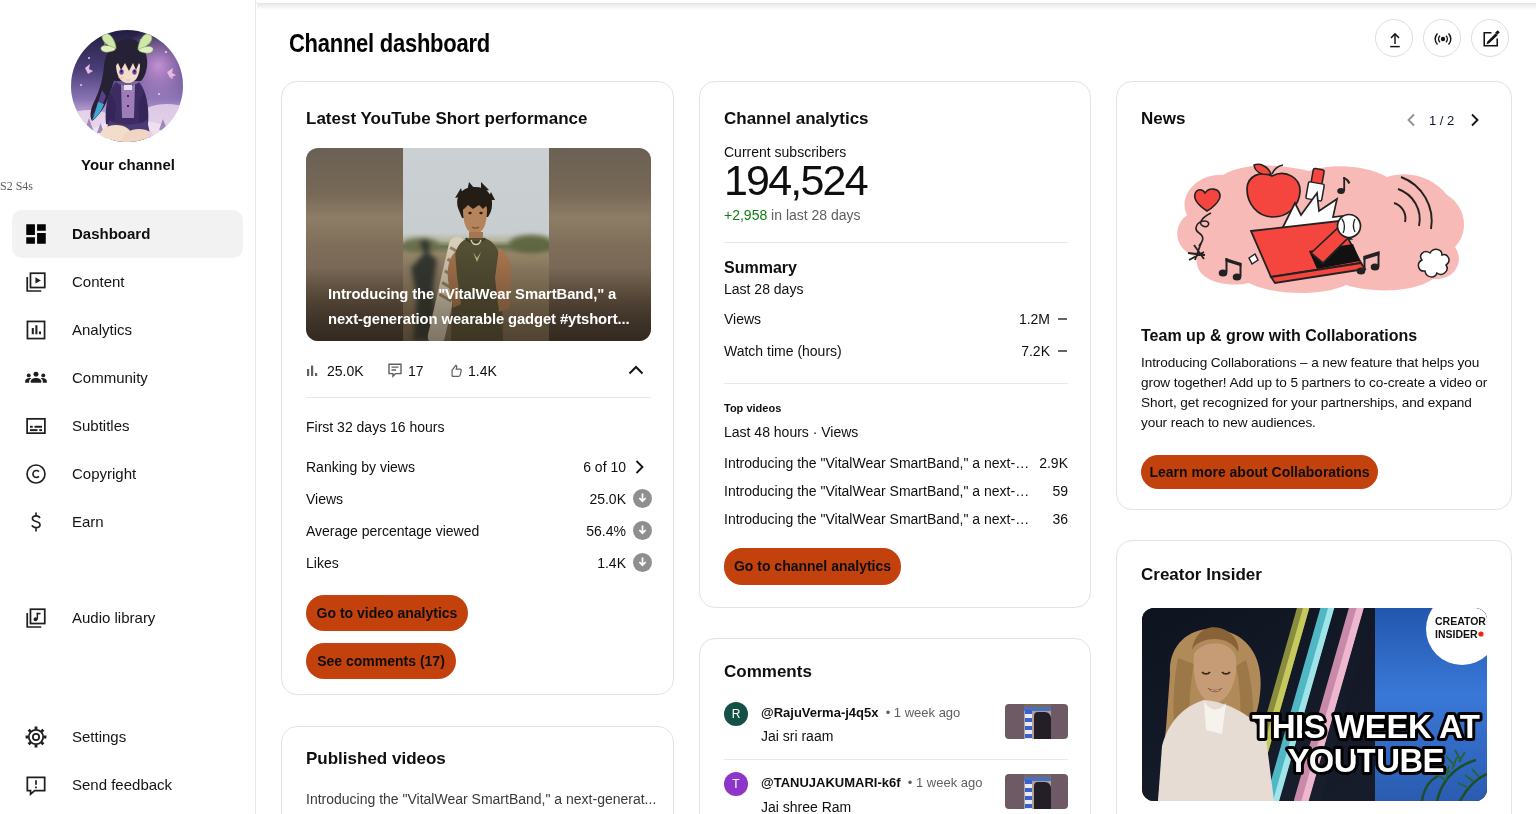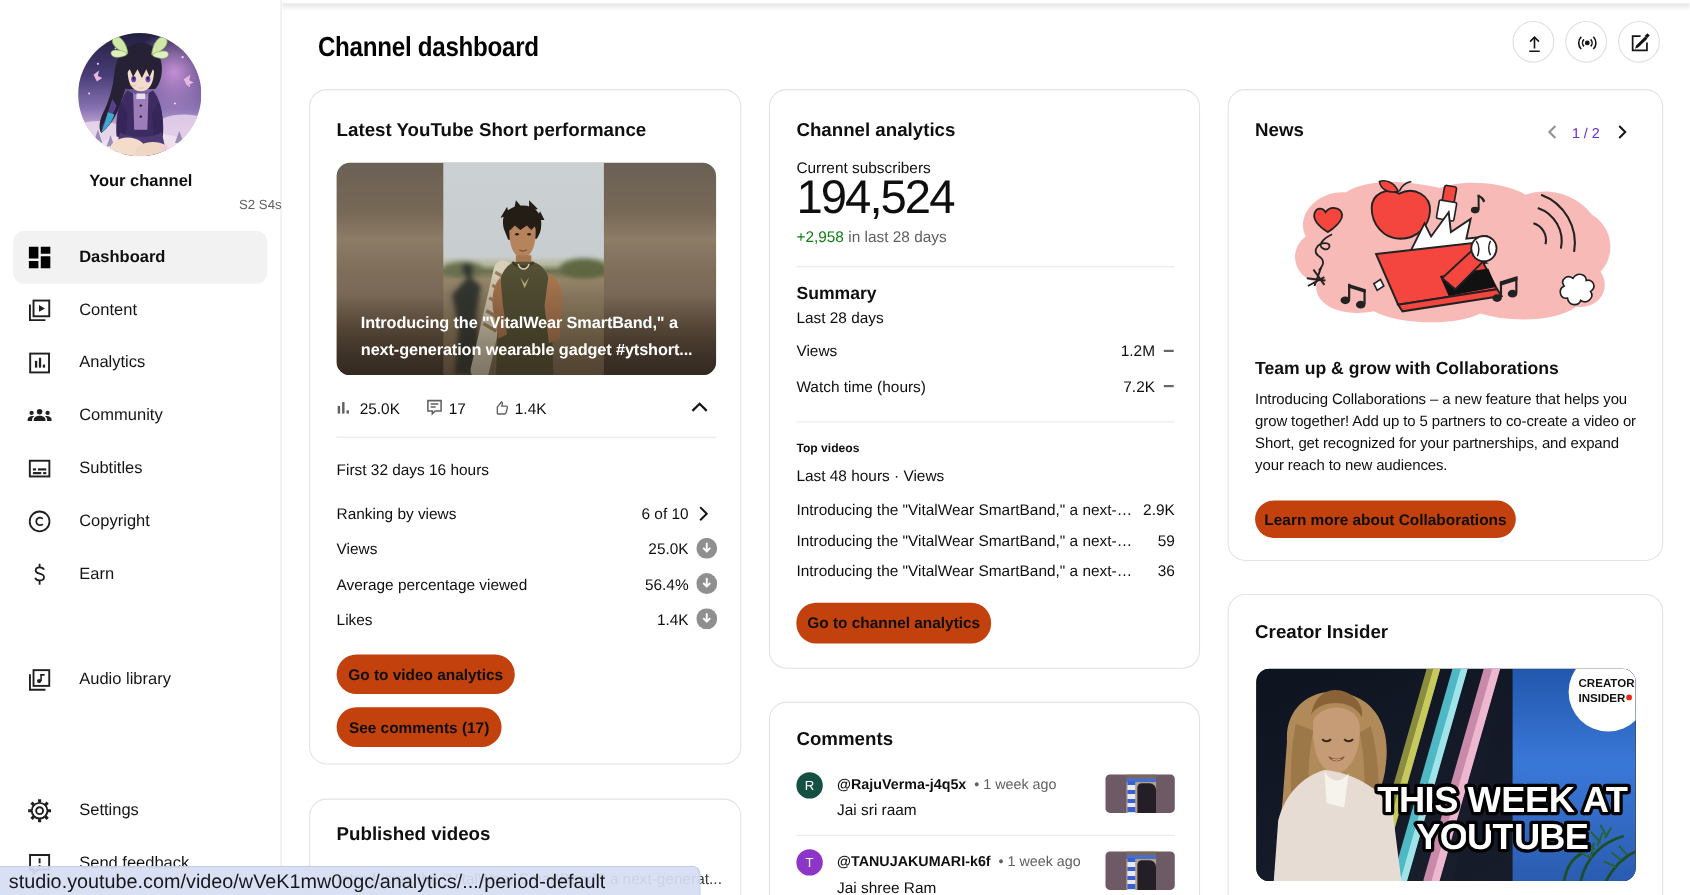--- a/index.html
+++ b/index.html
@@ -7,22 +7,22 @@
   font-family:"Liberation Sans", sans-serif; color:#0f0f0f; }
 #page { position:relative; width:1536px; height:814px; }
 
 
 #sidebar { position:absolute; left:0; top:0; width:256px; height:814px;
   border-right:1px solid #e8e8e8; background:#fff; z-index:5; }
 #avatar { position:absolute; left:71px; top:30px; width:112px; height:112px;
   border-radius:50%; overflow:hidden; }
 #chname { position:absolute; left:0; top:156px; width:256px; text-align:center;
   font-size:15px; font-weight:700; color:#0f0f0f; }
-#chhandle { position:absolute; left:0; top:179px; width:256px; text-align:right;
-  font-size:12px; color:#606060; }
+#chhandle { position:absolute; left:0; top:179px; width:256px; text-align:left;
+  font-size:12px; color:#606060;font-family:Liberation Serif, serif; }
 .mitem { position:absolute; left:12px; width:231px; height:48px; border-radius:10px; }
 .mitem.sel { background:#f2f2f2; }
 .mitem .mic { position:absolute; left:11px; top:11px; width:26px; height:26px; }
 .mitem .mlb { position:absolute; left:60px; top:0; line-height:48px; font-size:15px; color:#141414; }
 .mitem.sel .mlb { font-weight:700; color:#0f0f0f; }
 
 
 #statusbar { position:absolute; left:0; top:787px; width:637px; height:27px;
   background:rgba(214,222,243,0.93); border-top-right-radius:8px; z-index:50;
   border-top:1px solid rgba(175,186,212,0.6); border-right:1px solid rgba(175,186,212,0.6);
@@ -434,21 +434,21 @@
       <div class="cthumb" style="top:135px;">
           <i></i>
         </div>
     </div>
 
     <div class="card" id="card5" style="left:859px; top:81px; width:396px; height:429px;">
       <div class="ctitle" style="top:27px;">News</div>
       <svg style="position:absolute; left:289px; top:31px;" width="10" height="14" viewBox="0 0 10 14">
           <path d="M8 1.5L2.5 7 8 12.5" fill="none" stroke="#909090" stroke-width="1.8"></path>
         </svg>
-      <div style="position:absolute; left:312px; top:31px; font-size:13px; color:#6d28d9;">1 / 2</div>
+      <div style="position:absolute; left:312px; top:31px; font-size:13px; color:#0f172a;">1 / 2</div>
       <svg style="position:absolute; left:353px; top:31px;" width="10" height="14" viewBox="0 0 10 14">
           <path d="M2 1.5L7.5 7 2 12.5" fill="none" stroke="#141414" stroke-width="1.8"></path>
         </svg>
       <div id="newsillo" style="position:absolute; left:44px; top:79px; width:310px; height:140px;">
         <svg width="310" height="140" viewBox="0 0 310 140">
 
           <path fill="#f8bab7" d="M62 14 C85 0 122 4 148 10 C170 2 205 4 226 16 C250 8 274 18 286 34 C306 46 308 72 294 86 C304 100 294 120 272 118 C252 132 210 132 185 124 C160 136 110 134 88 122 C58 128 32 116 36 96 C14 90 10 66 26 54 C16 34 38 12 62 14 Z"></path>
 
           <path fill="#f4453f" stroke="#222" stroke-width="1.6" d="M44 32 C48 26 58 27 59 34 C60 40 50 48 46 50 C40 46 32 40 34 33 C36 27 42 28 44 32 Z"></path>
           <path fill="none" stroke="#222" stroke-width="1.6" d="M50 52 C42 56 36 62 42 65 C48 68 50 60 44 60 C36 60 32 68 38 72 C44 76 42 80 38 85"></path>
@@ -569,14 +569,13 @@
 
           <g font-family="Liberation Sans" font-weight="bold" font-size="33" text-anchor="middle" fill="#fff" stroke="#000" stroke-width="6" paint-order="stroke" stroke-linejoin="round">
             <text x="224" y="130" textLength="228">THIS WEEK AT</text>
             <text x="224" y="164" textLength="157">YOUTUBE</text>
           </g>
         </svg>
       </div>
     </div>
   </div>
 
-  <div id="statusbar">studio.youtube.com/video/wVeK1mw0ogc/analytics/.../period-default</div>
 </div>
 
 </body></html>

